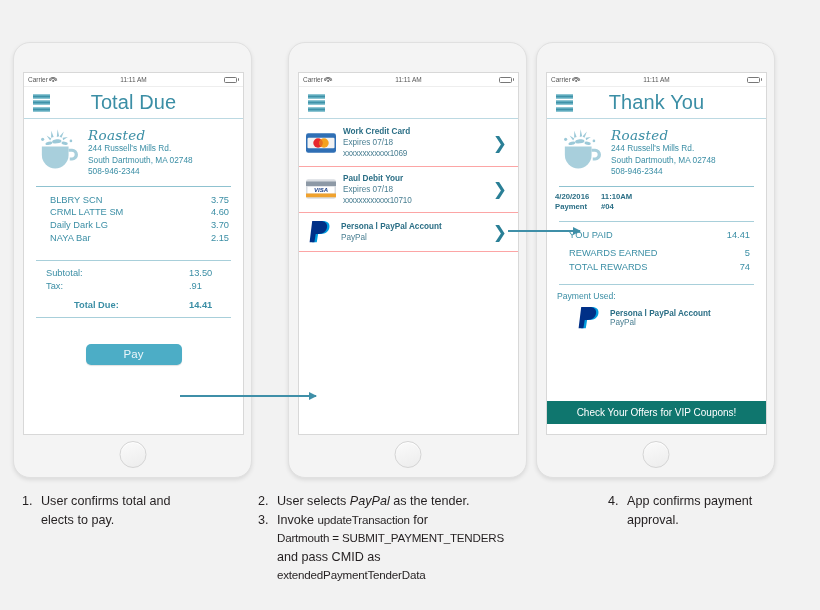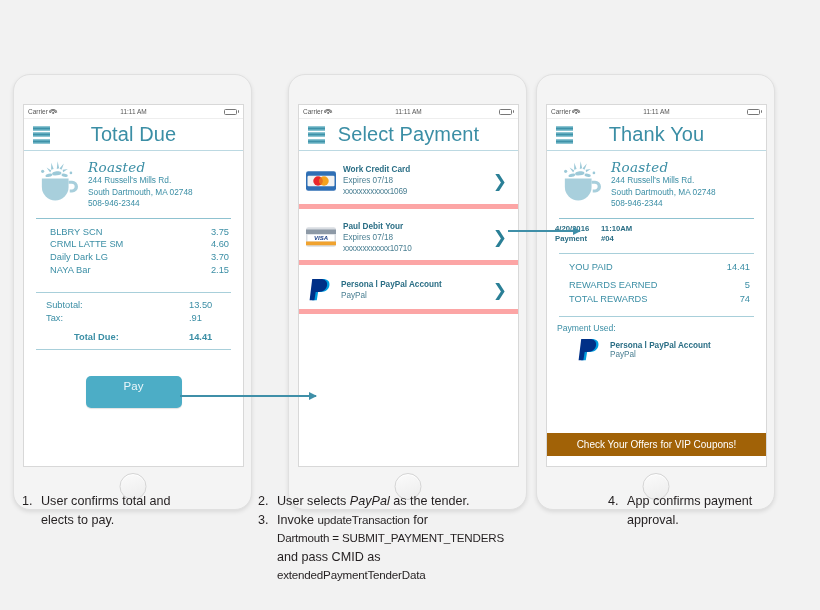--- a/index.html
+++ b/index.html
@@ -14,21 +14,20 @@
 
   
   .phone{
     position:absolute;
     width:239px;height:436px;
     background:#f4f4f4;
     border:1px solid #e0e0e0;
     border-radius:17px;
     box-shadow:0 2px 4px rgba(0,0,0,.10);
     box-sizing:border-box;
-    margin-top:32px;
   }
   .phone .screen{
     position:absolute;
     left:9px;top:29px;
     width:221px;height:363px;
     background:#ffffff;
     border:1px solid #d8d8d8;
     box-sizing:border-box;
     overflow:hidden;
   }
@@ -114,34 +113,34 @@
   .row{display:flex;justify-content:space-between;}
   .row .amt{min-width:34px;text-align:right;}
   .totals{padding:6px 14px 0 22px;color:#3b8ea5;font-size:9.3px;line-height:13px;}
   .totals .row .amt{min-width:40px;text-align:left;}
   .totals .row.grand{font-weight:bold;padding-top:6px;}
   .totals .row.grand .lbl{padding-left:28px;}
 
   .pay-wrap{text-align:center;padding-top:26px;}
   .pay-btn{
     display:inline-block;
-    width:96px;height:32px;line-height:21px;
+    width:96px;height:21px;line-height:21px;
     background:#4cadc6;color:#eaf6fa;
     border-radius:5px;font-size:11.5px;
     cursor:pointer;
     box-shadow:0 1px 1px rgba(0,0,0,.12);
   }
 
   
   .pay-list{padding-top:1px;}
   .pay-item{
     display:flex;align-items:center;
     gap:7px;
-    padding:12px 8px 6px 7px;
-    border-bottom:5px solid #fca5a5;
+    padding:6px 8px 6px 7px;
+    border-bottom:1px solid #fca5a5;
     position:relative;
     cursor:pointer;
     min-height:34px;
     box-sizing:border-box;
   }
   .pay-item .txt{flex:1;line-height:11.2px;}
   .pay-item .t1{font-size:8.2px;color:#2a6e85;font-weight:bold;}
   .pay-item .t2{font-size:8.2px;color:#4a7f92;}
   .pay-item .t3{font-size:8.2px;color:#4a7f92;letter-spacing:-.2px;}
   .chev{
@@ -164,21 +163,21 @@
   .txn .c3{flex:1;text-align:left;padding-left:10px;}
   .rewards{padding:7px 16px 0 22px;color:#3b8ea5;font-size:9.3px;line-height:13.5px;}
   .rewards .amt{min-width:36px;text-align:right;}
   .rewards .gap{height:5px;}
   .pay-used-lbl{padding:6px 0 0 10px;color:#3b8ea5;font-size:8.6px;}
   .pay-used{display:flex;align-items:center;gap:7px;padding:4px 0 0 28px;}
   .pay-used .t1{font-size:8.2px;color:#2a6e85;font-weight:bold;}
   .pay-used .t2{font-size:8.2px;color:#4a7f92;}
   .vip{
     position:absolute;left:0;right:0;bottom:10px;
-    background:#a16207;color:#fff;
+    background:#0f766e;color:#fff;
     text-align:center;font-size:10px;
     padding:6px 4px;
     cursor:pointer;
   }
 
   
   .arrow{position:absolute;height:2px;background:#3f8fa8;}
   .arrow:after{
     content:"";position:absolute;right:-1px;top:-3.5px;
     width:0;height:0;
@@ -325,21 +324,20 @@
             <span class="cap"></span>
         </span>
       </div>
 
       <div class="app-header">
         <div class="hamburger">
             <span></span>
             <span></span>
             <span></span>
           </div>
-        <div class="app-title">Select Payment</div>
       </div>
 
       <div class="pay-list">
 
         <div class="pay-item">
           <svg class="card-ico" viewBox="0 0 40 26">
             <rect x="0" y="0" width="40" height="26" rx="3" fill="#2f6fb5"></rect>
             <rect x="2" y="6" width="36" height="14" rx="1.5" fill="#f2f2f2"></rect>
             <circle cx="16" cy="13" r="6.3" fill="#e8272c"></circle>
             <circle cx="24" cy="13" r="6.3" fill="#f5a21d"></circle>

